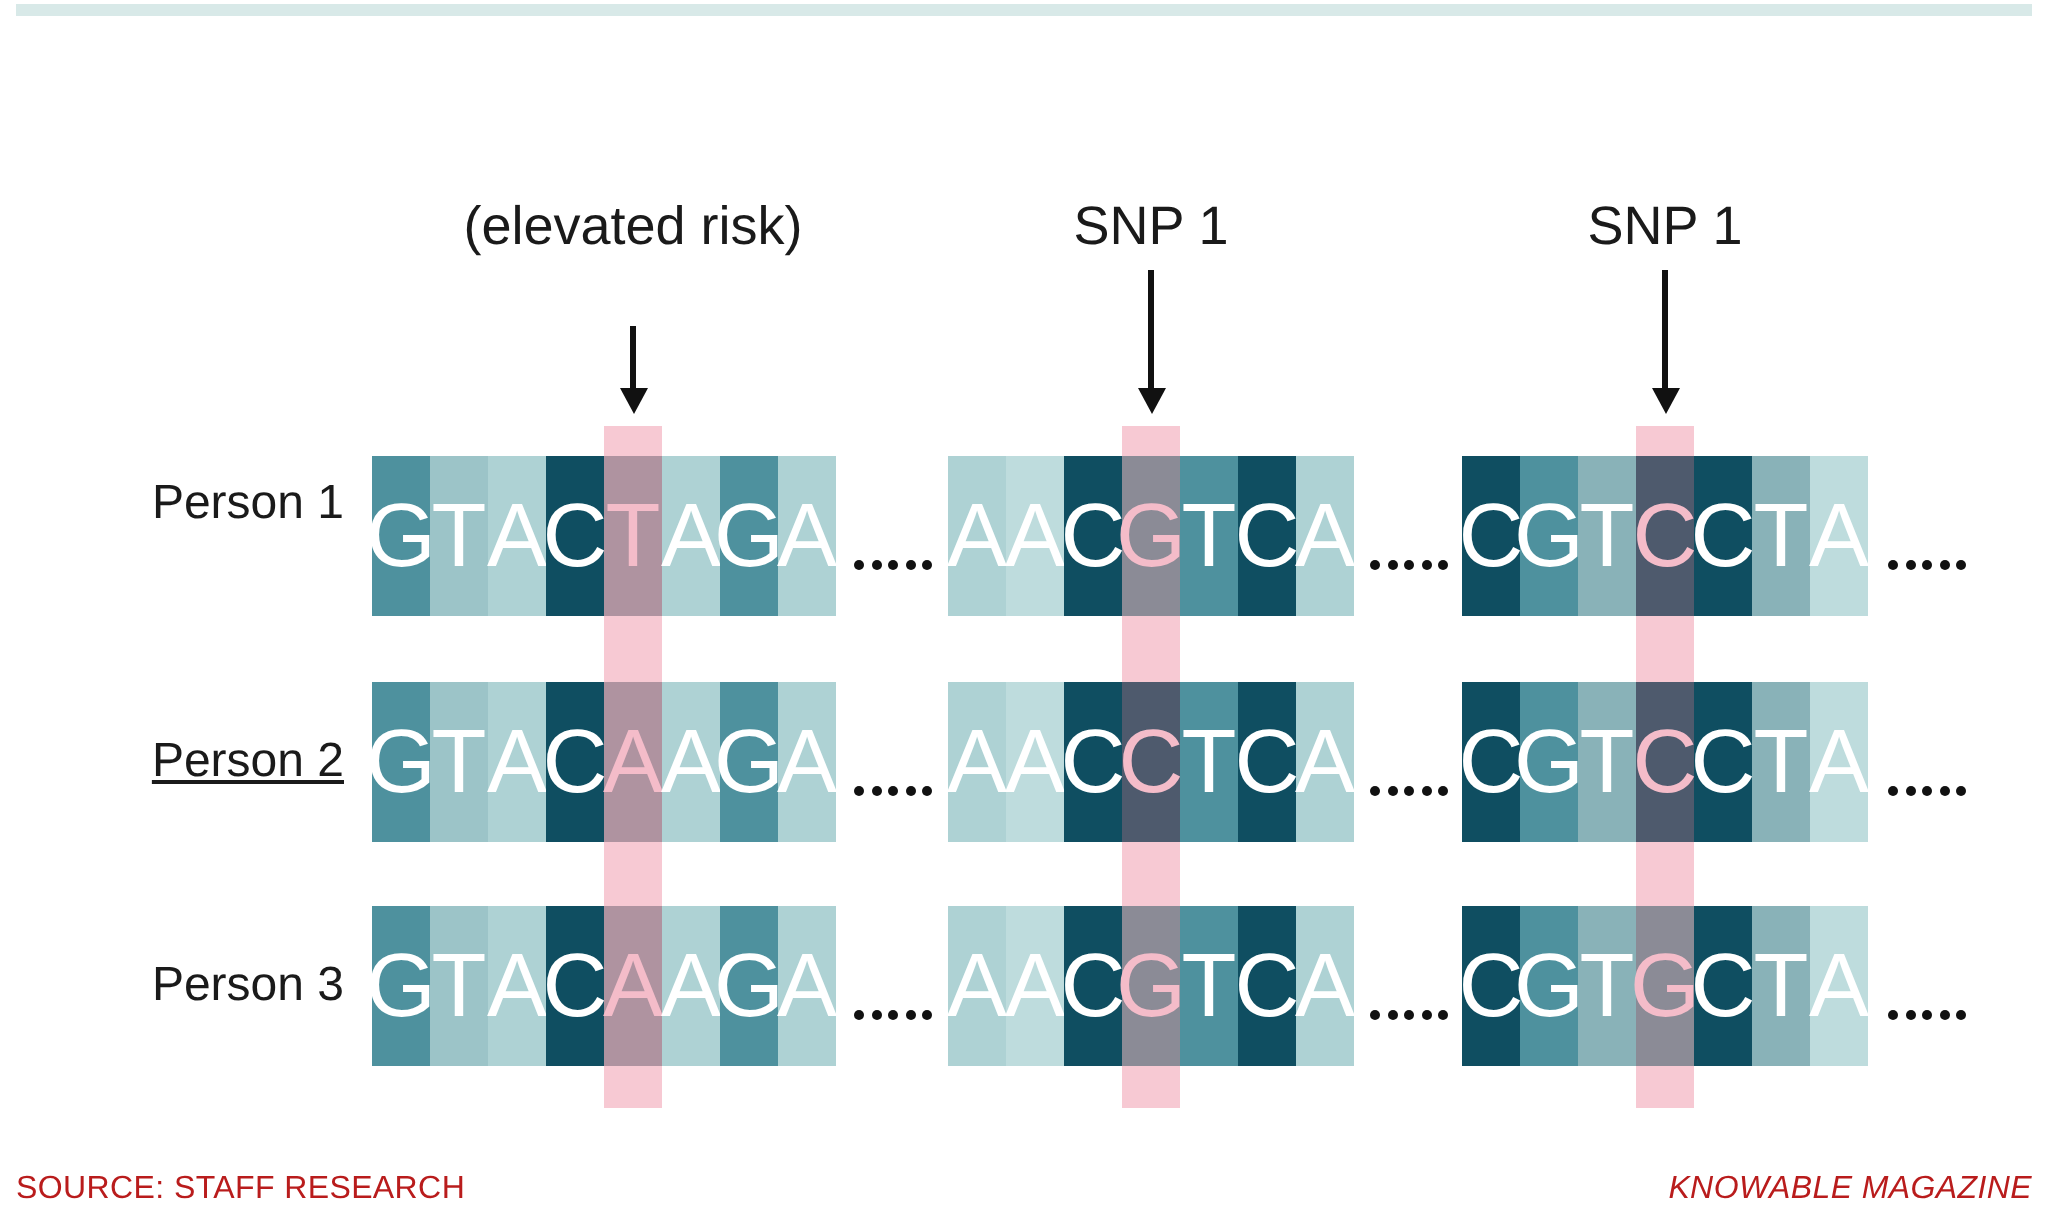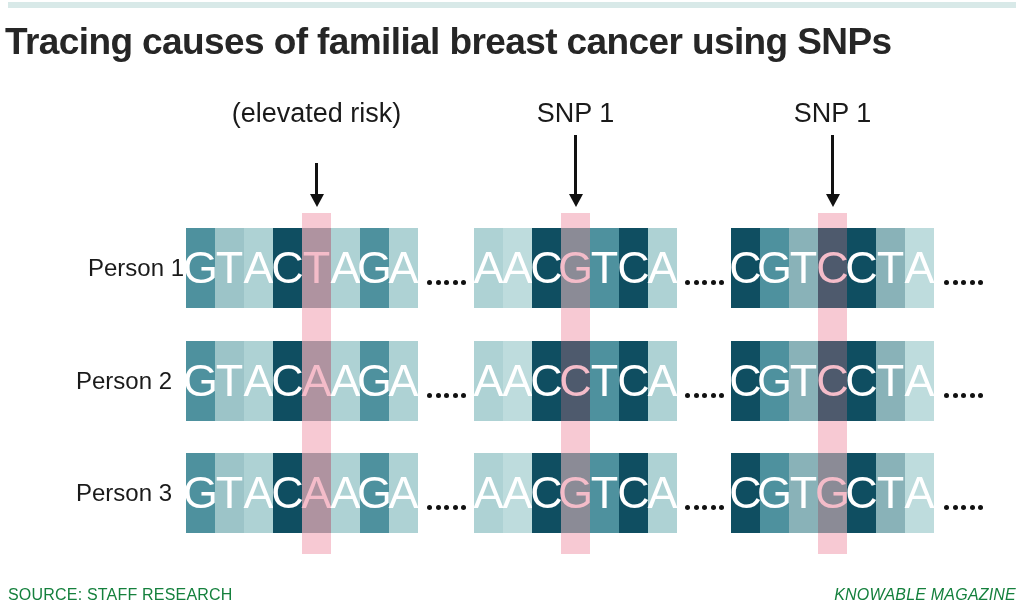--- a/index.html
+++ b/index.html
@@ -30,31 +30,30 @@
     font-size:24px; color:#1a1a1a;
   }
   .block { position:absolute; display:flex; z-index:2; }
   .cell {
     width:29px; height:80px; display:flex; align-items:center; justify-content:center;
     font-size:45px; font-weight:400; color:#ffffff; line-height:80px;
   }
   .dots { position:absolute; display:flex; gap:3.5px; z-index:2; }
   .dot { width:5px; height:5px; border-radius:50%; background:#111111; }
   .footer-left, .footer-right {
-    position:absolute; top:586px; font-size:16px; color:#15803d; letter-spacing:0.2px;
+    position:absolute; top:586px; font-size:16px; color:#b91c1c; letter-spacing:0.2px;
   }
   .footer-left { left:8px; }
   .footer-right { right:8px;font-style:italic; }
 </style>
 </head>
 <body>
 
 <div id="canvas">
   <div class="topbar" style="background: rgb(216, 233, 232);"></div>
-  <div class="title">Tracing causes of familial breast cancer using SNPs</div>
   <div id="columns">
       <div class="stripe" style="left: 302px; top: 213px; height: 341px; background: rgb(247, 201, 211);"></div>
       <div class="snp-label" style="left: 316.5px;">
         <div>(elevated risk)</div>
       </div>
       <div class="arrow" style="left: 316.5px; top: 163px;">
         <div class="shaft" style="height: 31px;"></div>
         <div class="head"></div>
       </div>
       <div class="stripe" style="left: 561px; top: 213px; height: 341px; background: rgb(247, 201, 211);"></div>
@@ -68,21 +67,21 @@
       <div class="stripe" style="left: 818px; top: 213px; height: 341px; background: rgb(247, 201, 211);"></div>
       <div class="snp-label" style="left: 832.5px;">
         <div>SNP 1</div>
       </div>
       <div class="arrow" style="left: 832.5px; top: 135px;">
         <div class="shaft" style="height: 59px;"></div>
         <div class="head"></div>
       </div>
     </div>
   <div id="rows">
-      <div class="person-label" style="top: 228px; padding-left: 12px;">Person 1</div>
+      <div class="person-label" style="top: 212px;">Person 1</div>
       <div class="block" style="left: 186px; top: 228px;">
         <div class="cell" style="background: rgb(78, 145, 158); color: rgb(255, 255, 255);">G</div>
         <div class="cell" style="background: rgb(156, 196, 200); color: rgb(255, 255, 255);">T</div>
         <div class="cell" style="background: rgb(174, 210, 212); color: rgb(255, 255, 255);">A</div>
         <div class="cell" style="background: rgb(15, 78, 97); color: rgb(255, 255, 255);">C</div>
         <div class="cell" style="background: rgb(175, 147, 160); color: rgb(244, 188, 201);">T</div>
         <div class="cell" style="background: rgb(174, 210, 212); color: rgb(255, 255, 255);">A</div>
         <div class="cell" style="background: rgb(78, 145, 158); color: rgb(255, 255, 255);">G</div>
         <div class="cell" style="background: rgb(174, 210, 212); color: rgb(255, 255, 255);">A</div>
       </div>
@@ -118,21 +117,21 @@
         <div class="cell" style="background: rgb(137, 178, 184); color: rgb(255, 255, 255);">T</div>
         <div class="cell" style="background: rgb(190, 220, 221); color: rgb(255, 255, 255);">A</div>
       </div>
       <div class="dots" style="left: 944px; top: 280px;">
         <div class="dot"></div>
         <div class="dot"></div>
         <div class="dot"></div>
         <div class="dot"></div>
         <div class="dot"></div>
       </div>
-      <div class="person-label" style="top: 341px;">Person 2</div>
+      <div class="person-label" style="top: 341px; text-decoration: underline;">Person 2</div>
       <div class="block" style="left: 186px; top: 341px;">
         <div class="cell" style="background: rgb(78, 145, 158); color: rgb(255, 255, 255);">G</div>
         <div class="cell" style="background: rgb(156, 196, 200); color: rgb(255, 255, 255);">T</div>
         <div class="cell" style="background: rgb(174, 210, 212); color: rgb(255, 255, 255);">A</div>
         <div class="cell" style="background: rgb(15, 78, 97); color: rgb(255, 255, 255);">C</div>
         <div class="cell" style="background: rgb(175, 147, 160); color: rgb(244, 188, 201);">A</div>
         <div class="cell" style="background: rgb(174, 210, 212); color: rgb(255, 255, 255);">A</div>
         <div class="cell" style="background: rgb(78, 145, 158); color: rgb(255, 255, 255);">G</div>
         <div class="cell" style="background: rgb(174, 210, 212); color: rgb(255, 255, 255);">A</div>
       </div>

